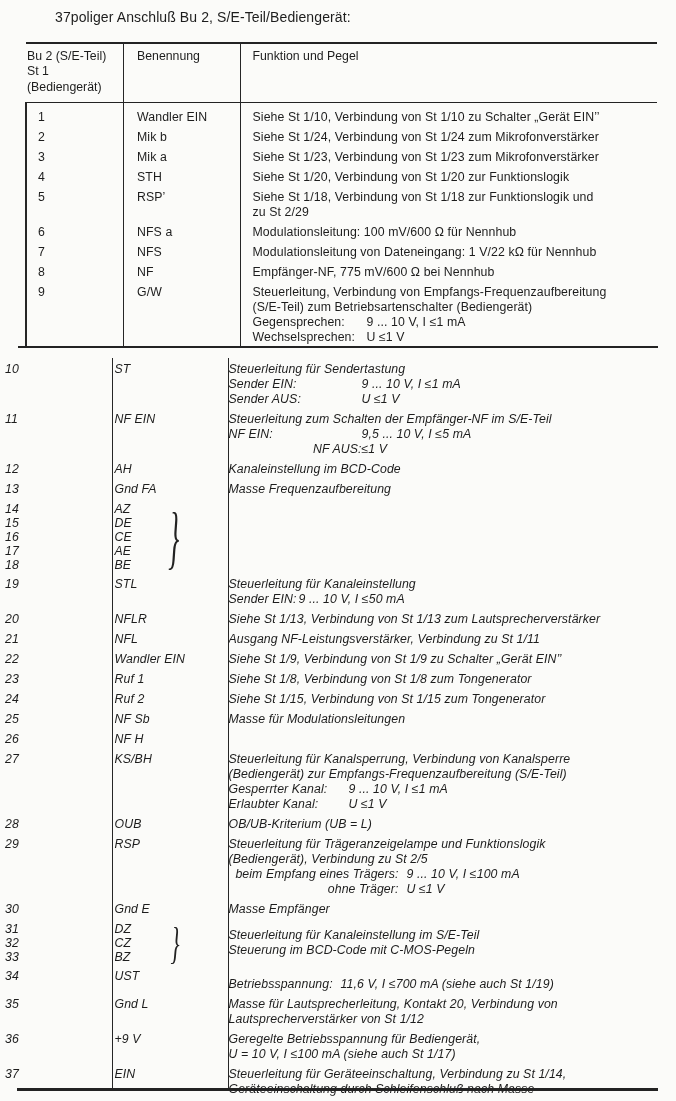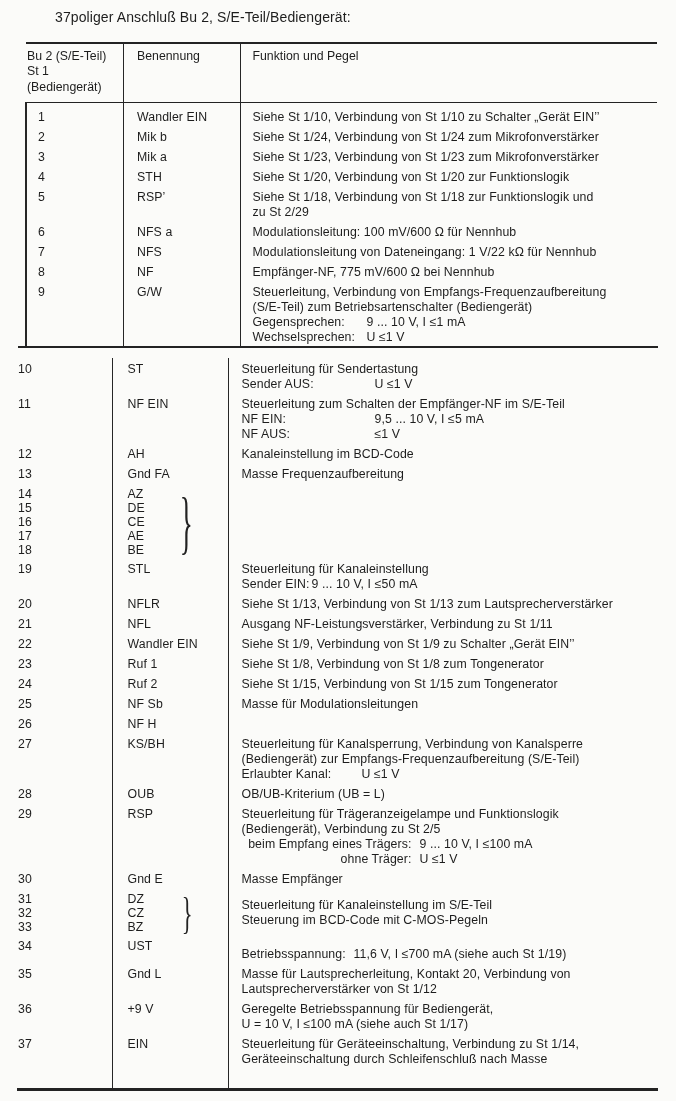--- a/index.html
+++ b/index.html
@@ -39,21 +39,21 @@
   .t1 .rows{position:absolute;left:25px;top:64px;right:19px;padding-top:4px;}
   .t1 .row{display:grid;grid-template-columns:97.5px 117px 1fr;}
   .t1 .row + .row{margin-top:5px;}
   .t1 .c-pin{padding-left:13px;}
   .t1 .c-name{padding-left:14.5px;position:relative;}
   .t1 .c-func{padding-left:13px;}
   
   .t2 .v1{left:111.5px;top:0;height:730px;}
   .t2 .v2{left:227.5px;top:0;height:730px;}
   .t2 .rule-bot{left:17px;top:730px;width:641px;height:2.6px;}
-  .t2 .rows{position:absolute;left:17px;top:4px;right:19px;}
+  .t2 .rows{position:absolute;left:4px;top:4px;right:19px;font-style:italic;}
   .t2 .row{display:grid;grid-template-columns:95px 116px 1fr;}
   .t2 .row + .row{margin-top:5px;}
   .t2 .c-pin{padding-left:1px;}
   .t2 .c-name{padding-left:15.5px;position:relative;}
   .t2 .c-func{padding-left:13.5px;}
   
   .c-pin,.c-name,.c-func{font-size:12.3px;line-height:15px;letter-spacing:0.1px;}
   .c-pin div,.c-name div{line-height:15px;}
   .row.grouped .c-pin div,.row.grouped .c-name div{line-height:14px;}
   .c-func{display:flex;flex-direction:column;}
@@ -204,34 +204,35 @@
     <div class="rows" id="rows-1">
         <div class="row">
           <div class="c-pin">
             <div>10</div>
           </div>
           <div class="c-name">
             <div>ST</div>
           </div>
           <div class="c-func">
             <div class="fl">Steuerleitung für Sendertastung</div>
+            <div class="fl pair"><span class="lbl" style="width: 133px;">Sender EIN:</span><span class="val">9 ... 10 V, I ≤1 mA</span></div>
             <div class="fl pair"><span class="lbl" style="width: 133px;">Sender AUS:</span><span class="val">U ≤1 V</span></div>
           </div>
         </div>
         <div class="row">
           <div class="c-pin">
             <div>11</div>
           </div>
           <div class="c-name">
             <div>NF EIN</div>
           </div>
           <div class="c-func">
             <div class="fl">Steuerleitung zum Schalten der Empfänger-NF im S/E-Teil</div>
             <div class="fl pair"><span class="lbl" style="width: 133px;">NF EIN:</span><span class="val">9,5 ... 10 V, I ≤5 mA</span></div>
-            <div class="fl pair"><span class="lbl" style="width: 133px;">NF AUS:</span><span class="val">≤1 V</span></div>
+            <div class="fl pair"><span class="lbl" style="width: 133px; text-align: right;">NF AUS:</span><span class="val">≤1 V</span></div>
           </div>
         </div>
         <div class="row">
           <div class="c-pin">
             <div>12</div>
           </div>
           <div class="c-name">
             <div>AH</div>
           </div>
           <div class="c-func">
@@ -355,20 +356,21 @@
         <div class="row">
           <div class="c-pin">
             <div>27</div>
           </div>
           <div class="c-name">
             <div>KS/BH</div>
           </div>
           <div class="c-func">
             <div class="fl">Steuerleitung für Kanalsperrung, Verbindung von Kanalsperre</div>
             <div class="fl">(Bediengerät) zur Empfangs-Frequenzaufbereitung (S/E-Teil)</div>
+            <div class="fl pair"><span class="lbl" style="width: 120px;">Gesperrter Kanal:</span><span class="val">9 ... 10 V, I ≤1 mA</span></div>
             <div class="fl pair"><span class="lbl" style="width: 120px;">Erlaubter Kanal:</span><span class="val">U ≤1 V</span></div>
           </div>
         </div>
         <div class="row">
           <div class="c-pin">
             <div>28</div>
           </div>
           <div class="c-name">
             <div>OUB</div>
           </div>

